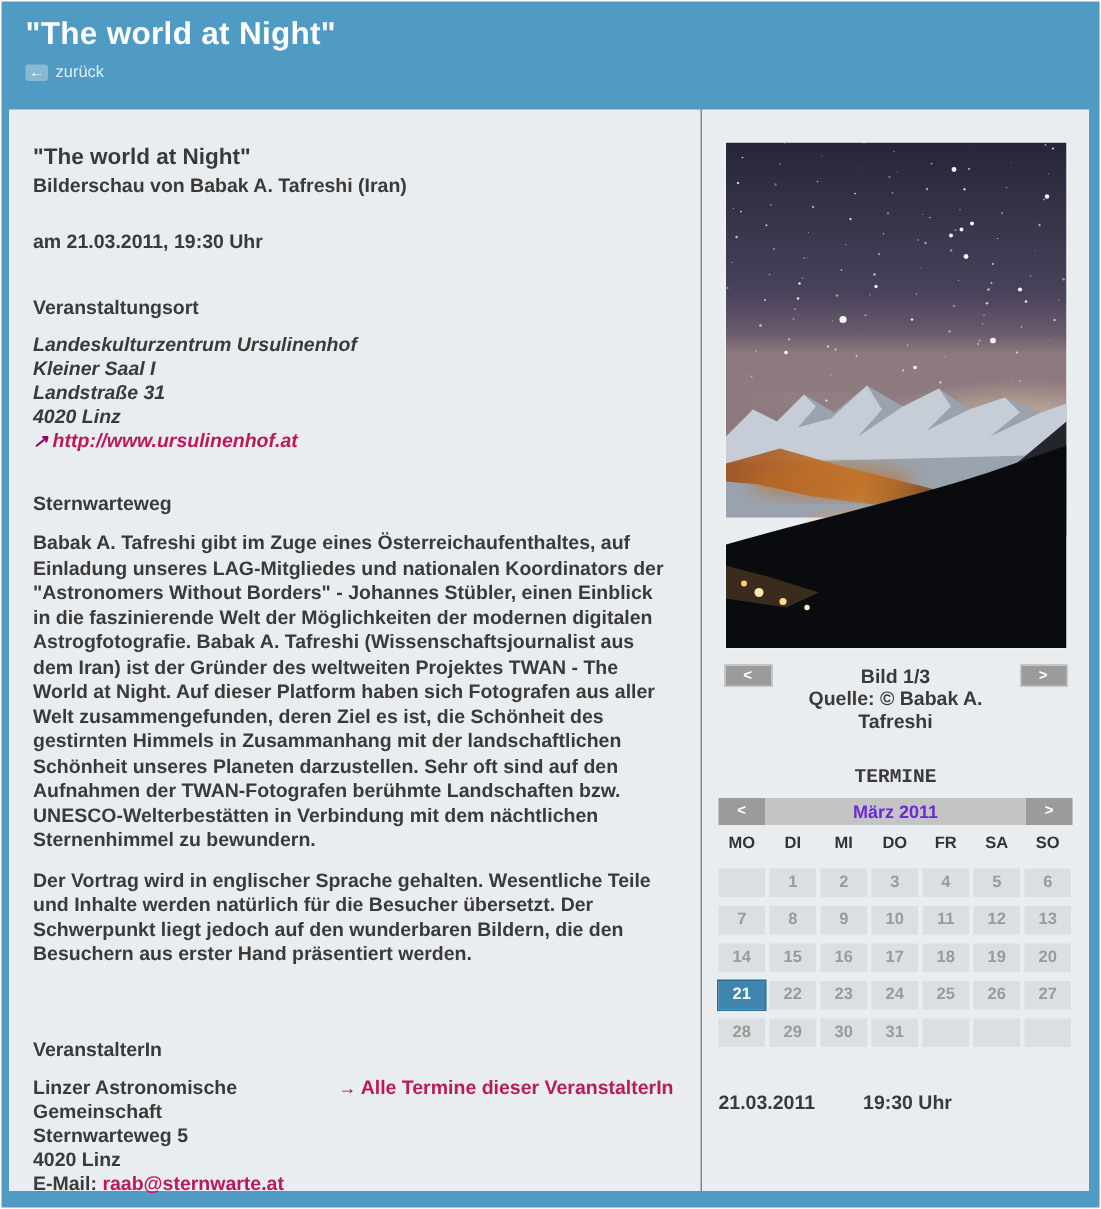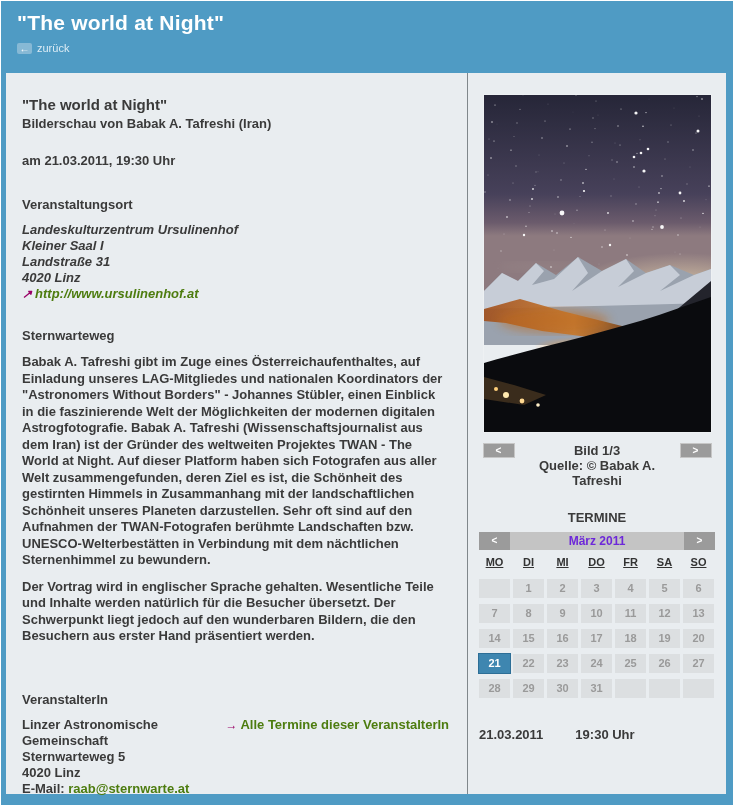--- a/index.html
+++ b/index.html
@@ -11,42 +11,42 @@
   .back-link{display:flex;align-items:center;gap:5px;margin-top:7px;color:#dcecf5;font-size:11px;cursor:pointer;width:70px;}
   .back-icon{display:inline-block;width:15px;height:11px;background:#87b9d5;border-radius:2px;color:#ffffff;font-size:10px;line-height:11px;text-align:center;font-weight:bold;}
   
   .inner{position:absolute;top:72px;left:5px;right:7px;bottom:11px;background:#e9edf0;display:flex;}
   .left-col{width:462px;box-sizing:border-box;border-right:1px solid #80878b;padding:22px 18px 0 16px;color:#3a3a3a;font-weight:bold;font-size:13px;line-height:16px;}
   .evt-title{font-size:15px;line-height:19px;}
   .evt-subtitle{font-size:13px;margin-top:2px;}
   .evt-when{margin-top:21px;}
   .block-heading{margin-top:28px;}
   .venue-lines{margin-top:9px;font-style:italic;}
-  .link{color:#4d7c0f;text-decoration:none;cursor:pointer;}
+  .link{color:#be185d;text-decoration:none;cursor:pointer;}
   .link-arrow{color:#990066;font-size:12px;margin-right:3px;}
   .desc-heading{margin-top:26px;}
   .desc-p{margin:10px 0 0 0;line-height:16.5px;}
   .organizer-wrap{display:flex;margin-top:47px;}
   .organizer-left{width:212px;}
   .organizer-heading{margin-bottom:9px;}
   .all-dates{margin-left:16px;margin-top:25px;white-space:nowrap;}
   
   .right-col{flex:1;padding-top:21px;box-sizing:border-box;display:flex;flex-direction:column;align-items:center;color:#3a3a3a;font-weight:bold;font-size:13px;}
   .photo{width:227px;height:337px;border:1px solid #eef1f3;display:block;}
   .photo-nav-row{width:229px;display:flex;align-items:flex-start;margin-top:10px;}
   .nav-btn{width:32px;height:15px;background:#9b9b9b;border:1px solid #c6c6c6;color:#fff;font-size:10px;font-weight:bold;text-align:center;line-height:14px;cursor:pointer;box-sizing:border-box;}
   .photo-caption{flex:1;text-align:center;line-height:15px;padding:0 8px;}
-  .termine-heading{margin-top:22px;text-align:center;}
+  .termine-heading{margin-top:22px;text-align:center;font-family:Liberation Mono, monospace;}
   
   .calendar{width:236px;margin-top:7px;}
   .cal-header{display:flex;height:18px;margin-bottom:4px;}
   .cal-nav{width:31px;background:#9b9b9b;color:#fff;font-size:10px;font-weight:bold;text-align:center;line-height:18px;cursor:pointer;}
   .cal-month{flex:1;background:#c4c4c4;color:#6d28d9;text-align:center;font-size:12px;line-height:18px;}
   .cal-grid{display:grid;grid-template-columns:repeat(7,31px);grid-auto-rows:19px;column-gap:3px;row-gap:6px;}
-  .cal-dow{background:transparent;color:#333;font-size:11px;text-align:center;line-height:17px;text-decoration:underline;}
+  .cal-dow{background:transparent;color:#333;font-size:11px;text-align:center;line-height:17px;}
   .cal-day{background:#dcdfe1;color:#9a9a9a;font-size:11px;text-align:center;line-height:19px;}
   .cal-day.selected{background:#3e86b0;color:#ffffff;outline:1px solid #2d6e96;}
   .date-line{width:236px;margin-top:29px;display:flex;gap:32px;}
   
 </style>
 </head>
 <body>
 
 <div class="frame">
 

